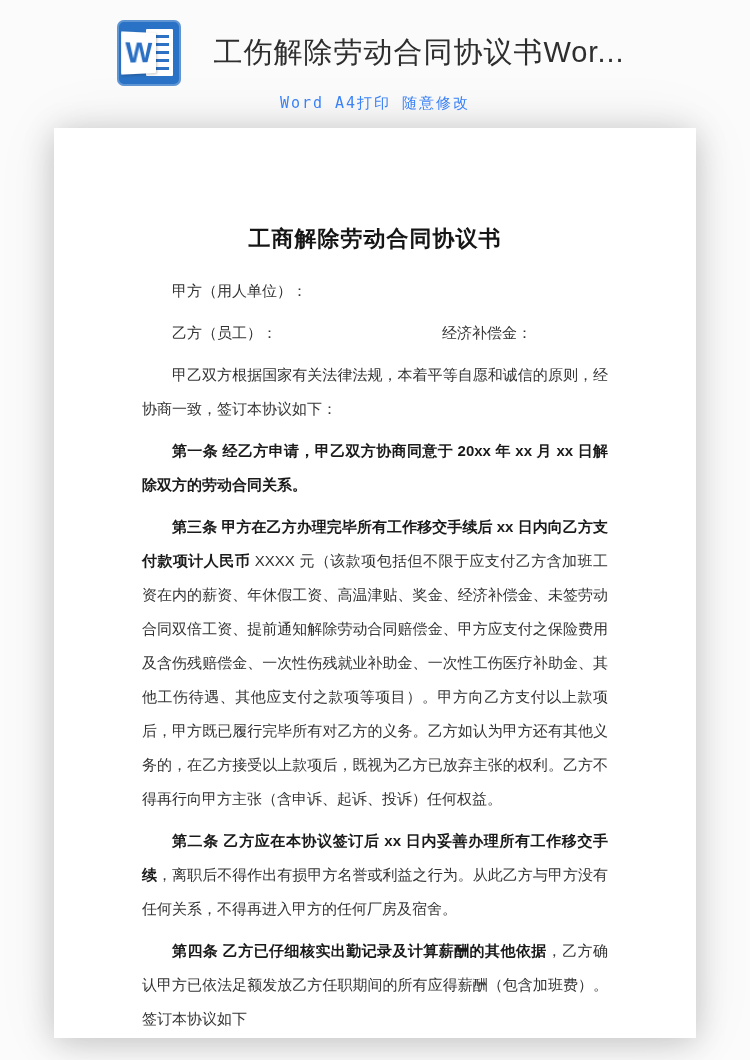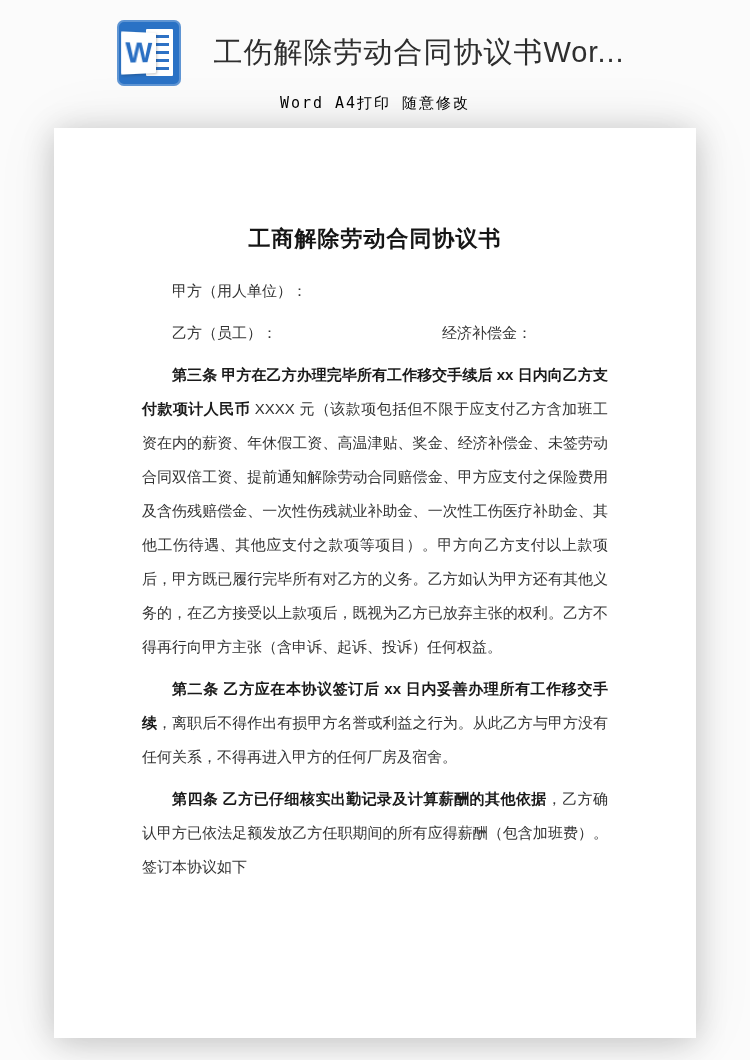--- a/index.html
+++ b/index.html
@@ -36,21 +36,21 @@
     box-shadow:1px 1px 3px rgba(0,0,0,0.25);
     display:flex; align-items:center; justify-content:center;
     font-weight:bold; font-size:27px; line-height:1; color:#2a6fc3;
   }
   .page-title {
     margin:8px; font-size:29px; font-weight:normal; color:#2e2e2e;
     letter-spacing:1px; white-space:nowrap;
   }
   .page-subtitle {
     margin-top:8px; font-family:"DejaVu Sans Mono", monospace;
-    font-size:15px; color:#000000; letter-spacing:2px;
+    font-size:15px; color:#3b82f6; letter-spacing:2px;
   }
 
   
   .preview-area { width:750px; }
   .doc-page {
     width:642px; height:910px; margin:15px auto 0;
     background:#ffffff; box-sizing:border-box;
     padding:96px 88px 0;
     box-shadow:0 4px 30px rgba(0,0,0,0.20), 0 0 60px rgba(0,0,0,0.07);
     overflow:hidden;
@@ -83,20 +83,22 @@
     </div>
     <div class="page-subtitle">Word A4打印 随意修改</div>
   </header>
 
   <main class="preview-area">
     <div class="doc-page">
       <h2 class="doc-title">工商解除劳动合同协议书</h2>
       <div id="doc-body">
           <p class="doc-p"><span>甲方（用人单位）：</span></p>
           <p class="doc-p"><span>乙方（员工）：　　　　　　　　　　　经济补偿金：</span></p>
+          <p class="doc-p"><span>甲乙双方根据国家有关法律法规，本着平等自愿和诚信的原则，经协商一致，签订本协议如下：</span></p>
+          <p class="doc-p"><span class="b">第一条 经乙方申请，甲乙双方协商同意于 20xx 年 xx 月 xx 日解除双方的劳动合同关系。</span></p>
           <p class="doc-p"><span class="b">第三条 甲方在乙方办理完毕所有工作移交手续后 xx 日内向乙方支付款项计人民币</span><span> XXXX 元（该款项包括但不限于应支付乙方含加班工资在内的薪资、年休假工资、高温津贴、奖金、经济补偿金、未签劳动合同双倍工资、提前通知解除劳动合同赔偿金、甲方应支付之保险费用及含伤残赔偿金、一次性伤残就业补助金、一次性工伤医疗补助金、其他工伤待遇、其他应支付之款项等项目）。甲方向乙方支付以上款项后，甲方既已履行完毕所有对乙方的义务。乙方如认为甲方还有其他义务的，在乙方接受以上款项后，既视为乙方已放弃主张的权利。乙方不得再行向甲方主张（含申诉、起诉、投诉）任何权益。</span></p>
           <p class="doc-p"><span class="b">第二条 乙方应在本协议签订后 xx 日内妥善办理所有工作移交手续</span><span>，离职后不得作出有损甲方名誉或利益之行为。从此乙方与甲方没有任何关系，不得再进入甲方的任何厂房及宿舍。</span></p>
           <p class="doc-p"><span class="b">第四条 乙方已仔细核实出勤记录及计算薪酬的其他依据</span><span>，乙方确认甲方已依法足额发放乙方任职期间的所有应得薪酬（包含加班费）。签订本协议如下</span></p>
         </div>
     </div>
   </main>
 
 </div>
 
 </body></html>

